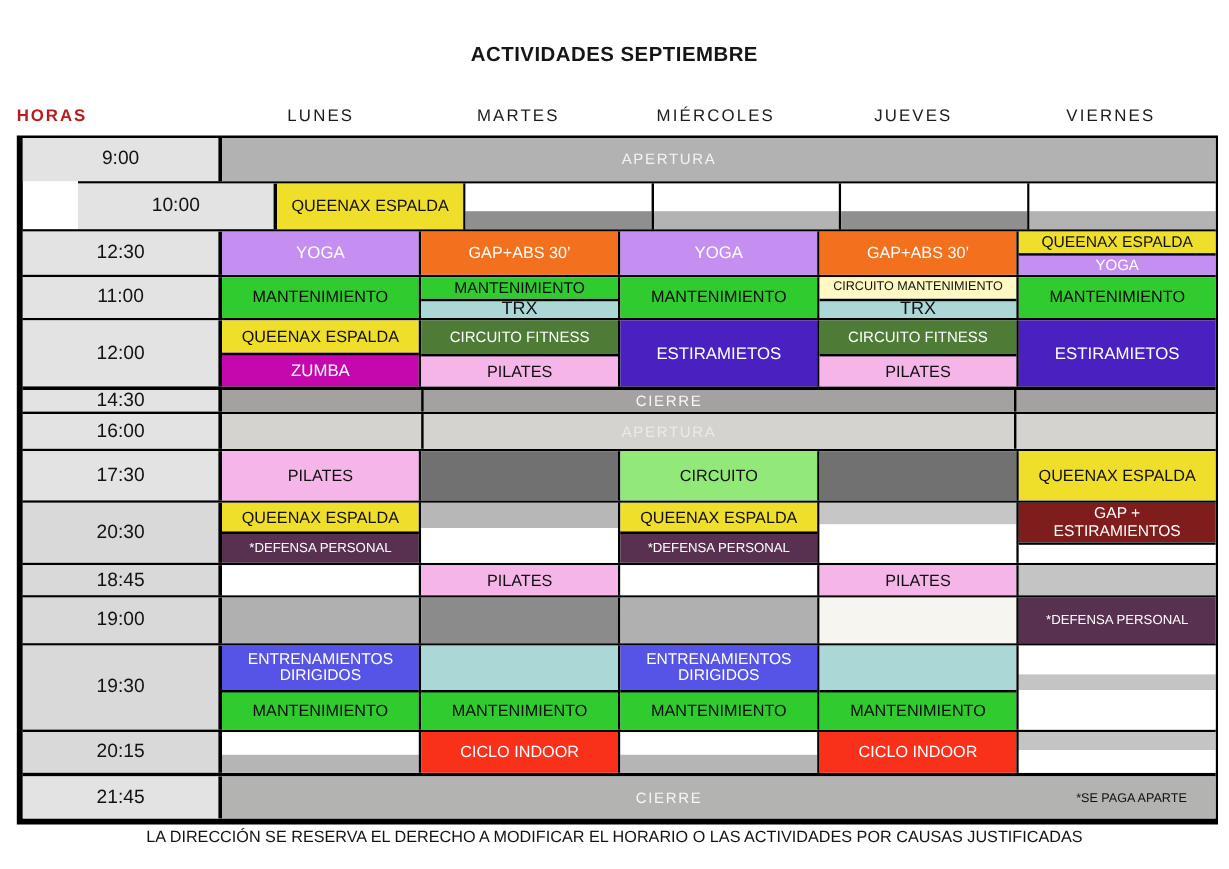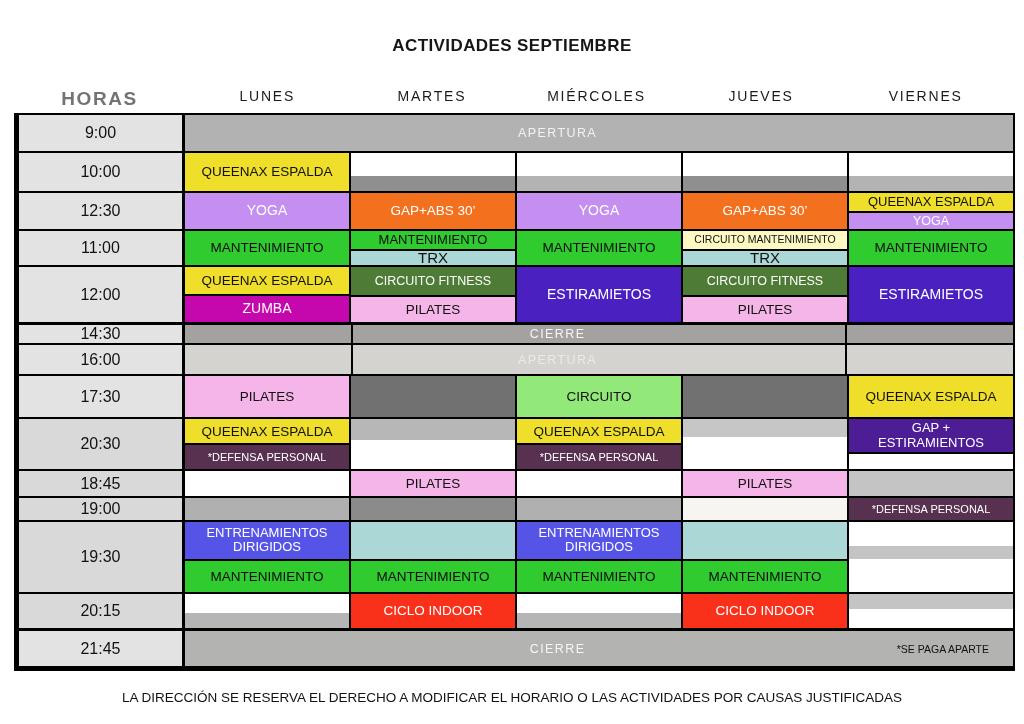--- a/index.html
+++ b/index.html
@@ -1,22 +1,22 @@
 <!DOCTYPE html>
 <html><head>
 <meta charset="utf-8">
 <style>
   html,body{margin:0;padding:0;background:#fff;}
   .page{position:relative;width:1024px;height:724px;background:#fff;
         font-family:"Liberation Sans",sans-serif;overflow:hidden;}
   .title{position:absolute;top:36px;left:0;width:1024px;text-align:center;
          font-size:17px;font-weight:600;letter-spacing:.4px;color:#161616;}
   .colhead{position:absolute;top:88px;left:14px;width:994px;display:flex;}
-  .colhead .hh{flex:0 0 171px;text-align:center;font-weight:700;font-size:19px;
-               letter-spacing:1.6px;color:#737373;}
+  .colhead .hh{flex:0 0 171px;text-align:left;font-weight:700;font-size:14px;
+               letter-spacing:1.6px;color:#b91c1c;}
   .colhead .dh{flex:1;text-align:center;font-weight:400;font-size:14px;
                letter-spacing:1.8px;color:#1b1b1b;}
   .table{position:absolute;left:14px;top:113px;width:994px;background:#fff;
          border:2px solid #000;border-left-width:5px;border-bottom-width:5px;
          display:flex;flex-direction:column;box-sizing:content-box;}
   .t-row{display:flex;box-sizing:border-box;border-top:2px solid #000;}
   .t-row:first-child{border-top:0;}
   .t-row.thick{border-top-width:3px;}
   .hours-cell{flex:0 0 163px;background:#e3e3e3;border-right:3px solid #000;
               display:flex;align-items:center;justify-content:center;
@@ -52,21 +52,21 @@
     <div class="dh">VIERNES</div>
   </div>
 
   <div class="table">
       <div class="t-row" style="height: 36px;">
         <div class="hours-cell">9:00</div>
         <div class="days" style="background: rgb(178, 178, 178);">
           <div class="overlay-label" style="color: rgb(245, 243, 241);">APERTURA</div>
         </div>
       </div>
-      <div class="t-row" style="height: 40px;">
+      <div class="t-row" style="height: 40px; margin-left: 46px;">
         <div class="hours-cell">10:00</div>
         <div class="days">
           <div class="day-cell">
             <div class="band" style="flex-grow: 100; flex-basis: 0px; background: rgb(240, 223, 42); color: rgb(17, 17, 17); font-size: 13.5px;">QUEENAX ESPALDA</div>
           </div>
           <div class="day-cell">
             <div class="band" style="flex-grow: 60; flex-basis: 0px; background: rgb(255, 255, 255);"></div>
             <div class="band" style="flex-grow: 40; flex-basis: 0px; background: rgb(143, 143, 143);"></div>
           </div>
           <div class="day-cell">
@@ -200,21 +200,21 @@
           </div>
           <div class="day-cell cell-hard">
             <div class="band" style="flex-grow: 51; flex-basis: 0px; background: rgb(240, 223, 42); color: rgb(17, 17, 17); font-size: 13.5px;">QUEENAX ESPALDA</div>
             <div class="band" style="flex-grow: 49; flex-basis: 0px; background: rgb(88, 49, 80); color: rgb(255, 255, 255); font-size: 11px;">*DEFENSA PERSONAL</div>
           </div>
           <div class="day-cell">
             <div class="band" style="flex-grow: 35; flex-basis: 0px; background: rgb(198, 198, 198);"></div>
             <div class="band" style="flex-grow: 65; flex-basis: 0px; background: rgb(255, 255, 255);"></div>
           </div>
           <div class="day-cell cell-hard">
-            <div class="band" style="flex-grow: 69; flex-basis: 0px; background: #4c1d95; color: rgb(255, 255, 255); font-size: 13px;">GAP +
+            <div class="band" style="flex-grow: 69; flex-basis: 0px; background: #7f1d1d; color: rgb(255, 255, 255); font-size: 13px;">GAP +
 ESTIRAMIENTOS</div>
             <div class="band" style="flex-grow: 31; flex-basis: 0px; background: rgb(255, 255, 255);"></div>
           </div>
         </div>
       </div>
       <div class="t-row" style="height: 27px;">
         <div class="hours-cell dark">18:45</div>
         <div class="days">
           <div class="day-cell">
             <div class="band" style="flex-grow: 100; flex-basis: 0px; background: rgb(255, 255, 255);"></div>
@@ -226,21 +226,21 @@
             <div class="band" style="flex-grow: 100; flex-basis: 0px; background: rgb(255, 255, 255);"></div>
           </div>
           <div class="day-cell">
             <div class="band" style="flex-grow: 100; flex-basis: 0px; background: rgb(245, 181, 232); color: rgb(17, 17, 17); font-size: 13.5px;">PILATES</div>
           </div>
           <div class="day-cell">
             <div class="band" style="flex-grow: 100; flex-basis: 0px; background: rgb(196, 196, 196);"></div>
           </div>
         </div>
       </div>
-      <div class="t-row" style="height: 24px;">
+      <div class="t-row" style="height: 40px;">
         <div class="hours-cell dark">19:00</div>
         <div class="days">
           <div class="day-cell">
             <div class="band" style="flex-grow: 100; flex-basis: 0px; background: rgb(176, 176, 176);"></div>
           </div>
           <div class="day-cell">
             <div class="band" style="flex-grow: 100; flex-basis: 0px; background: rgb(139, 139, 139);"></div>
           </div>
           <div class="day-cell">
             <div class="band" style="flex-grow: 100; flex-basis: 0px; background: rgb(176, 176, 176);"></div>

